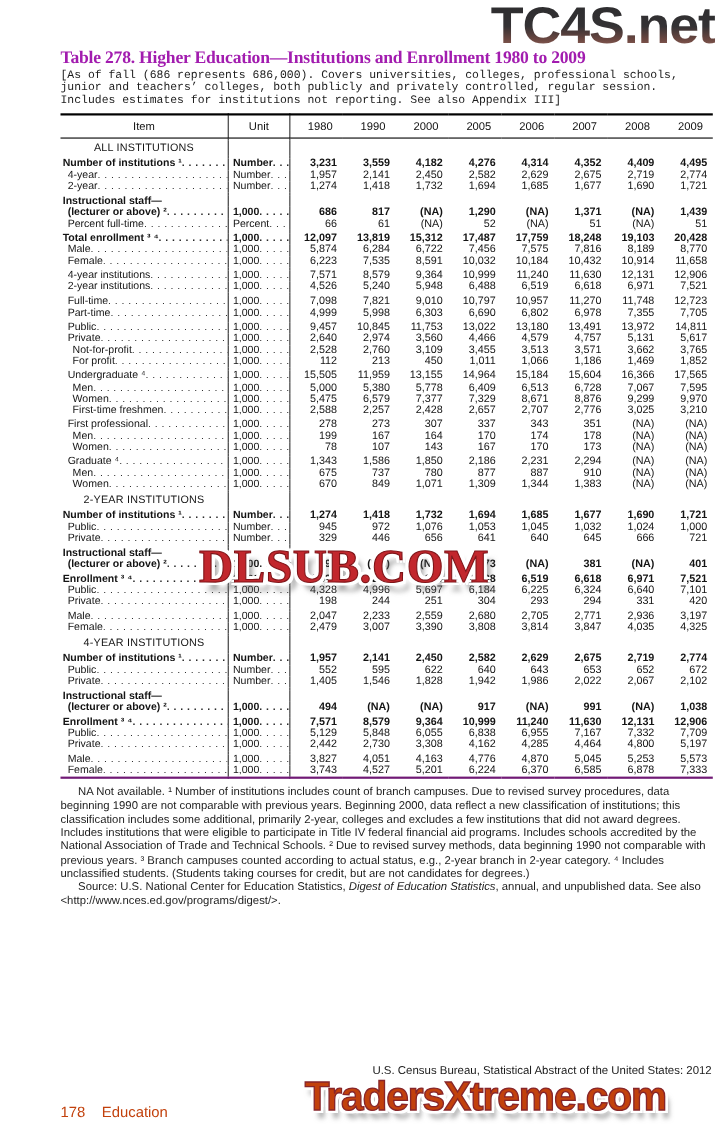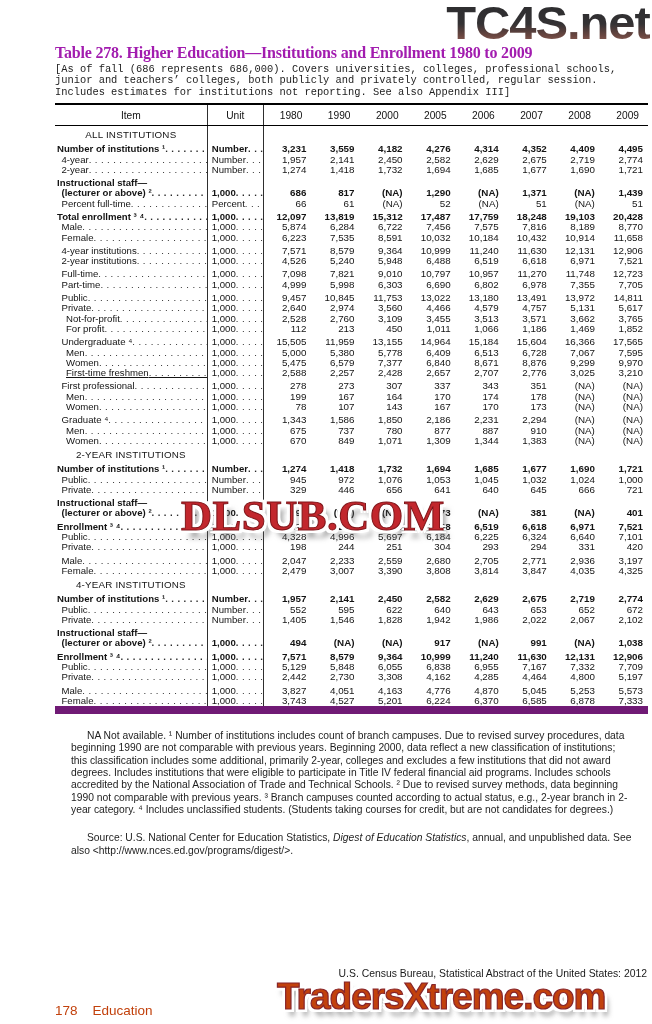--- a/index.html
+++ b/index.html
@@ -9,41 +9,41 @@
   }
   .content{position:absolute;left:55px;top:0;width:593px;}
   
   .tbl-title{
     font-family:"Liberation Serif", serif;font-weight:bold;font-size:16px;
     margin:44px 0 3px 0;line-height:17px;color:#a21caf;letter-spacing:-0.2px;
   }
   .tbl-note{font-size:10.4px;line-height:11.4px;margin:0 0 5px 0;color:#1c1c1c;font-family:Liberation Mono, monospace;}
   
   table.stats{border-collapse:collapse;table-layout:fixed;width:593px;
-    border-top:2px solid #000;border-bottom:8px solid #701a75;font-size:9.6px;}
+    border-top:2px solid #000;border-bottom:2px solid #701a75;font-size:9.6px;}
   col.c-item{width:152px;} col.c-unit{width:56px;} col.c-year{width:48px;}
   .vr{border-right:1px solid #2e2e2e;}
   thead th{font-weight:normal;font-size:10.2px;height:20px;vertical-align:middle;
     border-bottom:1.4px solid #000;padding:0;color:#111;}
   thead th.y{text-align:right;padding-right:9px;}
   tbody td{padding:0;vertical-align:middle;line-height:10.3px;height:10.3px;color:#141414;}
   tr.sp td{height:3px;line-height:3px;font-size:1px;}
   tr.sp2 td{height:2px;line-height:2px;font-size:1px;}
   tr.sec-row td{height:13px;line-height:13px;font-size:9.8px;}
   .sec-cell{text-align:center;letter-spacing:0.2px;}
   .row-flex{display:flex;align-items:baseline;overflow:hidden;white-space:nowrap;}
   .lbl{white-space:nowrap;}
   .dots{flex:1 1 auto;overflow:hidden;white-space:nowrap;color:#2a2a2a;min-width:0;}
   .dots::after{content:" . . . . . . . . . . . . . . . . . . . . . . . . . . . . . . . . . . . .";letter-spacing:0.4px;}
   td.unit-cell .row-flex{padding-left:4px;}
   td.val{text-align:right;padding-right:5px;font-size:9.8px;}
   tr.b .lbl,tr.b .dots,tr.b td.val,tr.b .unit-lbl{font-weight:bold;}
   
   .footnotes{margin-top:7px;font-size:10.3px;line-height:12.3px;color:#1d1d1d;}
-  .footnotes p{margin:16px;text-indent:16px;}
+  .footnotes p{margin:0;text-indent:16px;}
   .footnotes p.src{text-indent:16px;}
   
   .footer-left{position:absolute;left:55px;top:955px;font-size:13.5px;color:#c2410c;margin-top:48px;}
   .footer-left .chap{margin-left:15px;}
   .census{position:absolute;right:5px;top:968px;font-size:10.4px;color:#1a1a1a;}
   
   .wm{position:absolute;white-space:nowrap;pointer-events:none;}
   .wm-top{
     top:0px;right:2px;font-weight:bold;font-size:47px;line-height:46px;letter-spacing:-1px;
     transform:scaleX(1.04);transform-origin:right top;color:#4a3c3a;
@@ -566,29 +566,29 @@
             </td>
             <td class="vr unit-cell">
               <div class="row-flex">
                 <span class="unit-lbl">1,000</span>
                 <span class="dots"></span>
               </div>
             </td>
             <td class="val">5,475</td>
             <td class="val">6,579</td>
             <td class="val">7,377</td>
-            <td class="val">6,840</td>
+            <td class="val">7,329</td>
             <td class="val">8,671</td>
             <td class="val">8,876</td>
             <td class="val">9,299</td>
             <td class="val">9,970</td>
           </tr>
           <tr>
             <td class="vr item-cell">
-              <div class="row-flex" style="padding-left: 11px; text-decoration: underline;">
+              <div class="row-flex" style="padding-left: 11px;">
                 <span class="lbl">First-time freshmen</span>
                 <span class="dots"></span>
               </div>
             </td>
             <td class="vr unit-cell">
               <div class="row-flex">
                 <span class="unit-lbl">1,000</span>
                 <span class="dots"></span>
               </div>
             </td>

